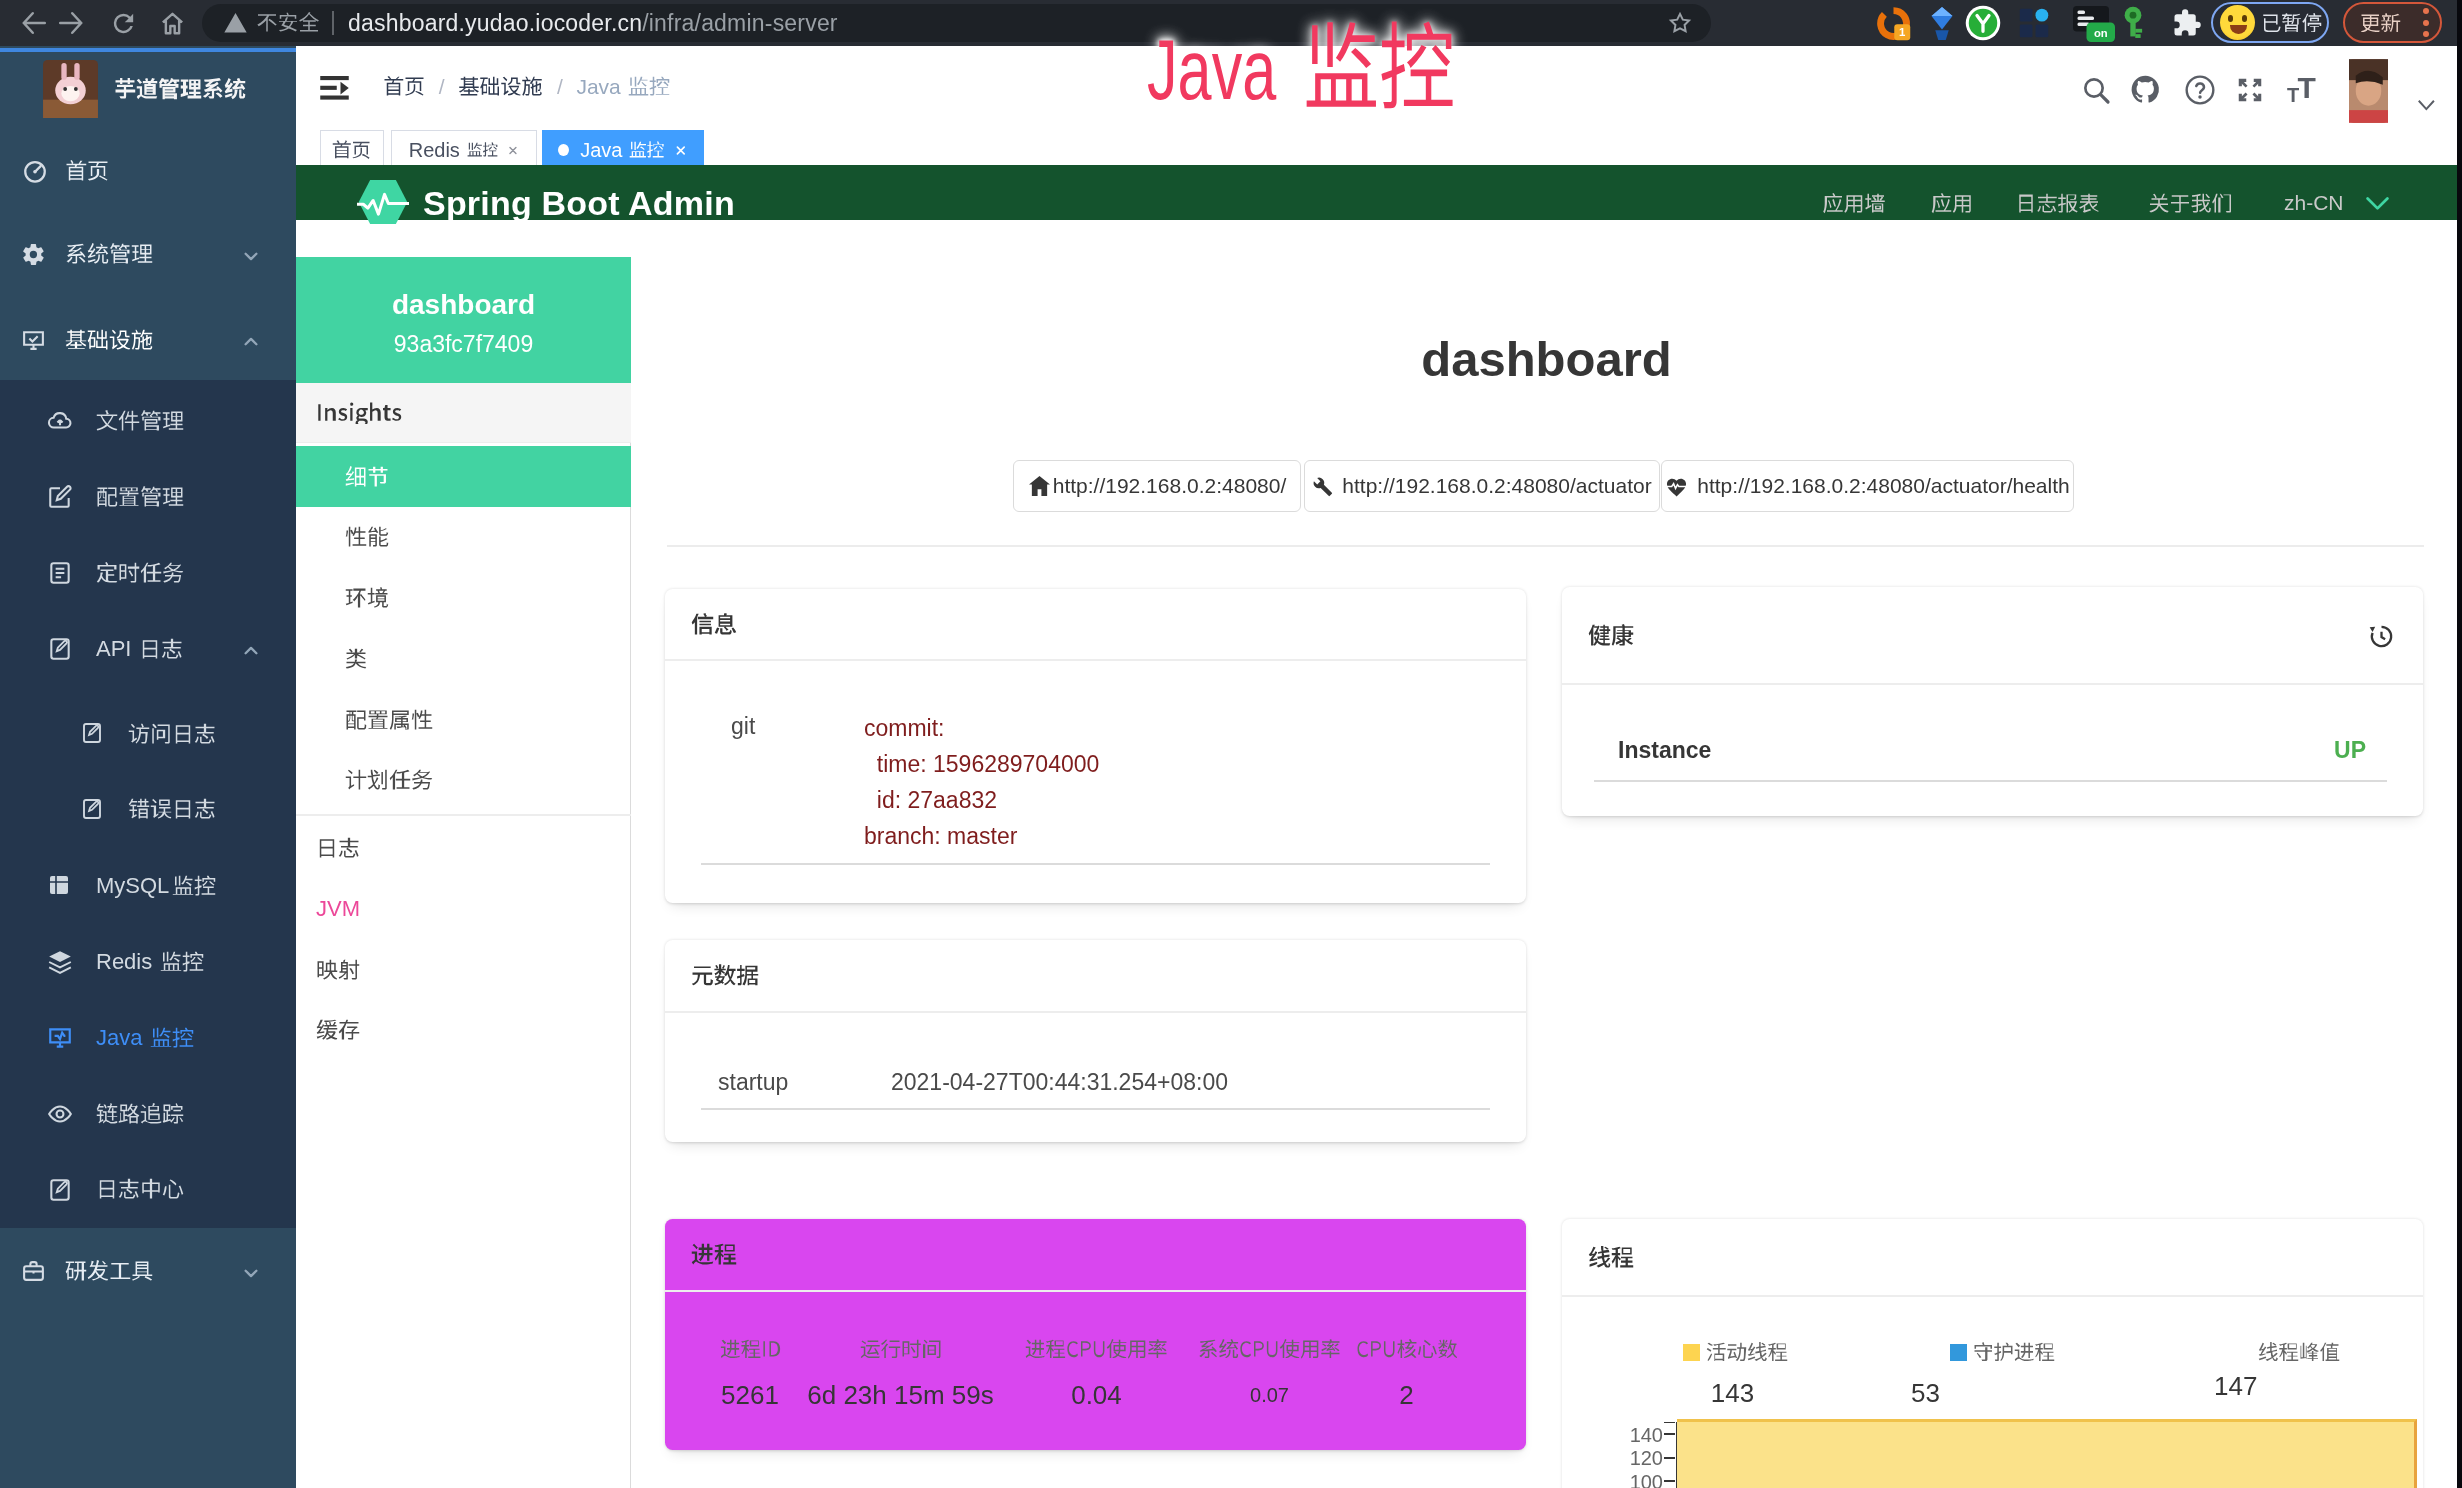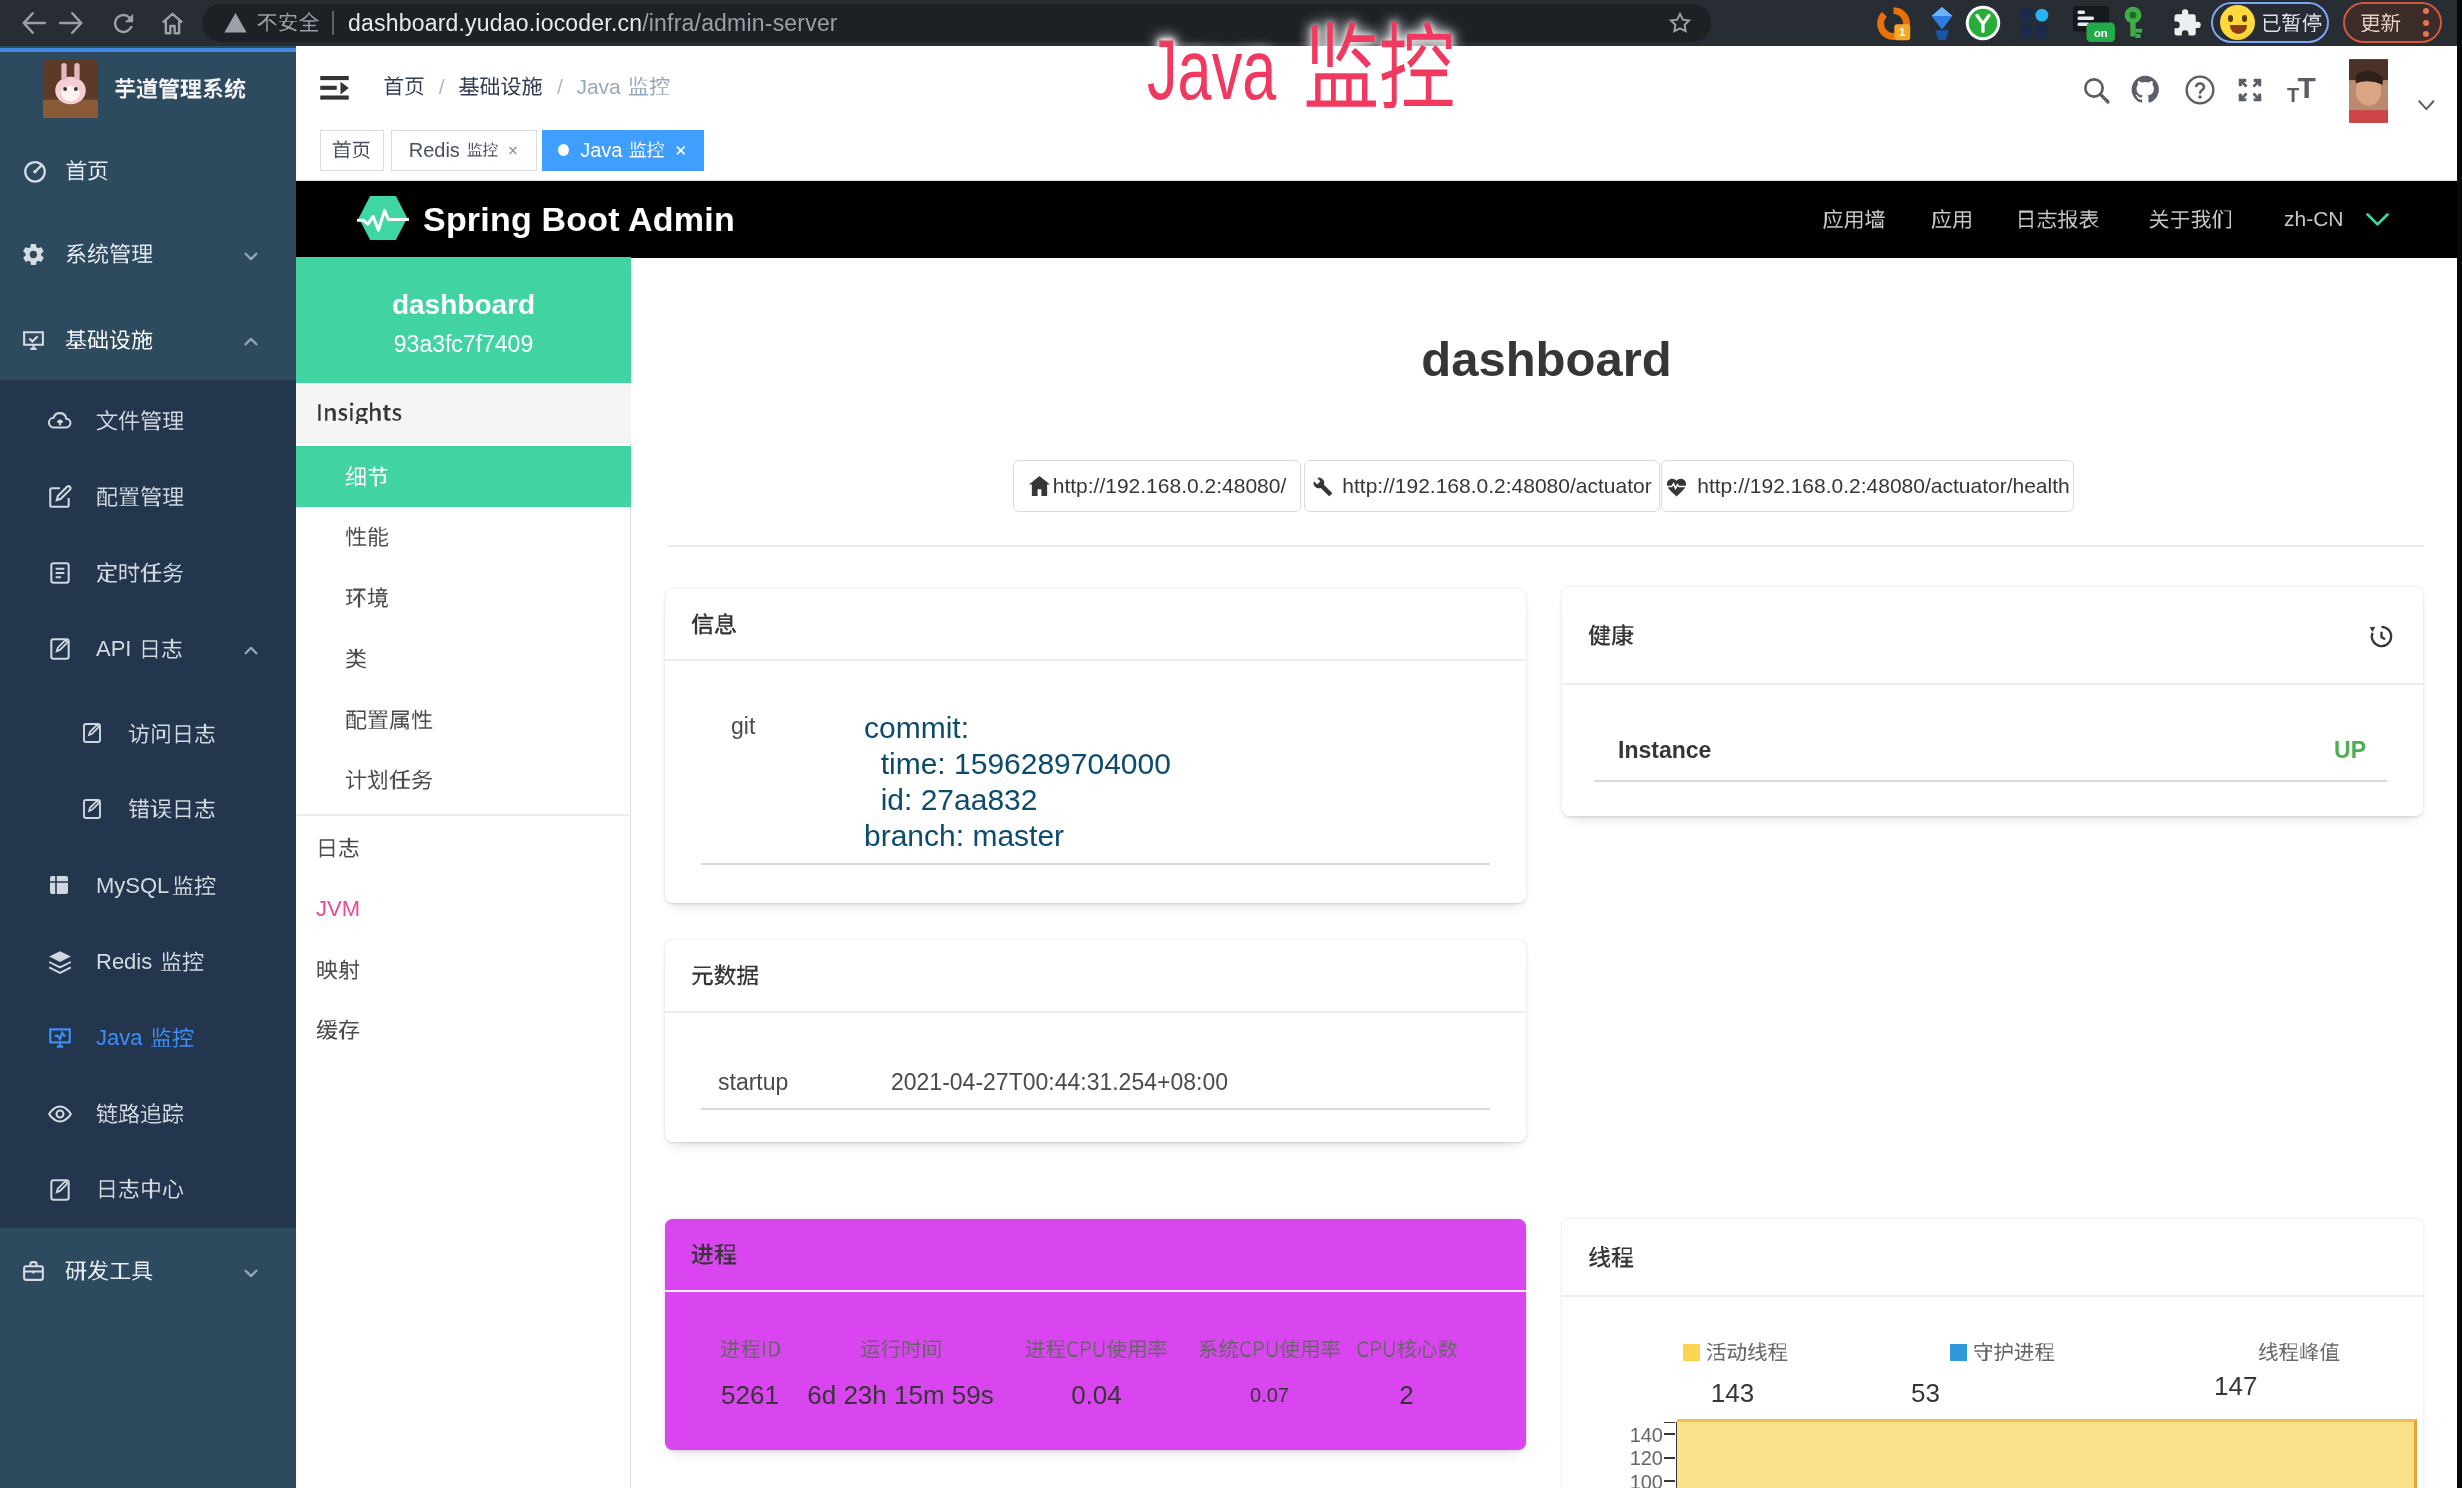--- a/index.html
+++ b/index.html
@@ -366,21 +366,21 @@
         <span style="font-size:20px;color:#fff">Java</span>
         <svg style="display:block" width="39" height="20" viewBox="0 0 52 26">
           <path fill="#ffffff" d="M16 9C18 10 21 12 22 13L23 12C22 11 20 9 18 8ZM8 1V13H10V1ZM3 1V12H5V1ZM16 1C15 4 13 8 11 10C12 11 12 11 13 11C14 10 15 8 16 6H25V4H17C17 3 18 2 18 1ZM4 15V22H1V24H25V22H22V15ZM6 22V16H9V22ZM11 22V16H15V22ZM17 22V16H20V22Z M44 8C46 9 48 12 49 13L50 11C49 10 47 8 45 7ZM41 7C39 9 37 10 36 12C36 12 37 13 37 13C39 12 41 10 42 8ZM30 0V6H27V7H30V14C29 14 28 14 27 15L27 17L30 16V22C30 22 30 22 30 22C30 22 28 22 27 22C28 23 28 24 28 24C30 24 31 24 31 24C32 24 32 23 32 22V15L35 14L35 12L32 13V7H35V6H32V0ZM35 22V24H51V22H44V15H49V14H37V15H42V22ZM41 1C42 2 42 3 42 4H36V8H37V5H49V8H51V4H45C44 3 44 2 43 0Z"></path>
         </svg>
         <svg width="15" height="15" viewBox="0 0 20 20" style="margin-left:3px">
           <path d="M5 5l10 10M15 5L5 15" stroke="#fff" stroke-width="2.4" stroke-linecap="round"></path>
         </svg>
       </div>
 </div>
 
-<div class="abs" style="left:296px;top:181px;width:2167px;height:77px;background:#000000">
+<div class="abs" style="left:296px;top:165px;width:2167px;height:55px;background:#14532d">
   <svg class="abs" style="left:61px;top:12px" width="52" height="50" viewBox="0 0 68 66">
         <path d="M17 4h34l15 29-15 29H17L2 33z" fill="#3fd6a3"></path>
         <path d="M-8 36h16l6 5 7-10 7 18 8-26 5 12h29" stroke="#fff" stroke-width="4" fill="none" stroke-linejoin="round" stroke-linecap="round"></path>
       </svg>
   <div class="row" style="left:127px;top:0;height:76px">
         <span style="font-size:34px;font-weight:bold;color:#fff;letter-spacing:0.2px">Spring Boot Admin</span>
       </div>
   <div class="row" style="left:1526px;top:0;height:76px">
         <svg style="display:block" width="64" height="21" viewBox="0 0 84 28">
           <path fill="#c9c9c9" d="M7 10C9 13 10 17 10 20L12 19C12 17 10 13 9 10ZM13 9C14 12 15 16 16 18L18 18C17 15 16 11 15 8ZM13 1C14 2 14 3 15 4H3V12C3 16 3 21 1 25C2 26 2 26 3 27C5 22 6 16 6 12V6H26V4H17C17 3 16 2 15 0ZM6 23V25H27V23H19C22 19 24 14 25 9L23 8C22 13 20 19 17 23Z M32 3V13C32 17 32 22 29 25C29 25 30 26 31 26C33 24 34 21 34 18H41V26H43V18H51V23C51 24 51 24 50 24C49 24 48 24 46 24C46 25 46 26 46 26C49 26 51 26 52 26C52 25 53 25 53 23V3ZM34 5H41V9H34ZM51 5V9H43V5ZM34 11H41V16H34C34 15 34 14 34 13ZM51 11V16H43V11Z M72 18H76V20H72ZM70 17V22H78V17ZM67 6C68 7 69 9 70 10L72 9C71 8 70 6 69 5ZM79 5C78 6 77 8 76 9L78 10C79 9 80 7 81 6ZM73 1V3H66V5H73V10H65V12H83V10H75V5H82V3H75V1ZM66 14V26H68V25H79V26H81V14ZM68 23V15H79V23ZM57 20 58 22C60 21 63 19 65 18L65 16L62 17V9H65V7H62V1H60V7H57V9H60V18C59 19 58 19 57 20Z"></path>
@@ -507,21 +507,21 @@
 <div class="abs" style="left:665px;top:589px;width:861px;height:314px;background:#fff;border-radius:7.6px;box-shadow:0 0.8px 3px rgba(10,10,10,0.14),0 7.6px 13.7px -6px rgba(10,10,10,0.12)">
   <div class="row" style="left:26px;top:0;height:70px">
         <svg style="display:block" width="46" height="23" viewBox="0 0 60 30">
           <path fill="#363636" d="M11 10V12H26V10ZM11 14V16H26V14ZM11 18V28H14V27H24V28H27V18ZM14 25V21H24V25ZM16 1C17 3 18 4 18 5H9V8H29V5H19L21 4C20 3 19 2 19 0ZM7 1C6 5 3 9 1 12C1 13 2 14 2 15C3 14 4 13 5 12V28H8V7C8 5 9 3 10 1Z M38 9H51V11H38ZM38 14H51V16H38ZM38 5H51V7H38ZM38 20V24C38 27 39 28 43 28C43 28 48 28 49 28C52 28 53 27 53 23C52 23 51 22 51 22C51 25 50 25 49 25C48 25 44 25 43 25C41 25 41 25 41 24V20ZM53 20C54 22 55 25 56 26L59 25C58 23 57 21 55 19ZM34 19C33 21 32 24 31 26L34 27C35 25 36 22 37 20ZM43 19C44 20 46 22 46 23L49 22C48 21 46 19 45 18H54V3H46C46 2 47 2 47 1L44 0C43 1 43 2 43 3H36V18H44Z"></path>
         </svg>
       </div>
   <div class="abs" style="left:0;top:70px;width:861px;height:1.5px;background:#ededed"></div>
   <div class="row" style="left:66px;top:119px;height:36px">
         <span style="font-size:23px;color:#4a4a4a">git</span>
       </div>
-  <div class="abs" style="left:199px;top:121px;font-size:30px;line-height:36px;color:#0c4a6e">commit:<br>&nbsp;&nbsp;time: 1596289704000<br>&nbsp;&nbsp;id: 27aa832<br>branch: master</div>
+  <div class="abs" style="left:199px;top:121px;font-size:23px;line-height:36px;color:#7f1d1d">commit:<br>&nbsp;&nbsp;time: 1596289704000<br>&nbsp;&nbsp;id: 27aa832<br>branch: master</div>
   <div class="abs" style="left:36px;top:274px;width:789px;height:1.5px;background:#dbdbdb"></div>
 </div>
 
 <div class="abs" style="left:1562px;top:587px;width:861px;height:229px;background:#fff;border-radius:7.6px;box-shadow:0 0.8px 3px rgba(10,10,10,0.14),0 7.6px 13.7px -6px rgba(10,10,10,0.12)">
   <div class="row" style="left:26px;top:0;height:96px">
         <svg style="display:block" width="46" height="23" viewBox="0 0 60 30">
           <path fill="#363636" d="M6 1C5 5 3 9 1 12C1 13 2 14 2 15C3 14 3 13 4 12V28H7V7C7 5 8 3 9 1ZM16 3V5H20V7H15V9H20V11H16V13H20V15H16V17H20V19H15V21H20V25H22V21H28V19H22V17H27V15H22V13H27V9H29V7H27V3H22V1H20V3ZM22 9H25V11H22ZM22 7V5H25V7ZM9 14C9 14 9 14 10 14H13C12 16 12 18 11 20C11 19 10 18 10 16L8 17C8 19 9 21 10 22C9 24 8 26 7 27C7 27 8 28 9 28C10 27 11 26 12 24C15 27 18 28 23 28H28C28 27 29 26 29 25C28 25 24 25 23 25C19 25 16 25 13 22C14 19 15 16 15 12L14 11L13 11H12C13 9 14 6 15 3L14 2L13 3H8V5H12C11 7 10 10 9 10C9 11 8 12 8 12C8 13 8 14 9 14Z M37 19C39 20 41 21 42 22L43 20C42 19 40 18 39 17ZM53 13V15H48V13ZM53 11H48V9H53ZM44 1C44 2 45 2 45 3H33V12C33 16 33 22 31 27C31 27 33 28 33 28C36 24 36 17 36 12V5H45V8H38V9H45V11H37V13H45V15H38V17H45V20C42 22 38 23 36 24L37 27L45 23V25C45 26 45 26 45 26C44 26 42 26 41 26C41 27 41 28 42 28C44 28 46 28 47 28C48 28 48 27 48 25V21C51 24 54 26 57 27C58 26 58 25 59 25C57 24 54 23 53 22C54 21 56 20 57 19L55 18C54 18 52 20 51 21C50 20 49 19 48 18V17H56V14H59V11H56V8H48V5H59V3H48C48 2 47 1 47 0Z"></path>
         </svg>
       </div>
   <svg class="abs" style="left:805px;top:35px" width="29" height="29" viewBox="0 0 24 24">

